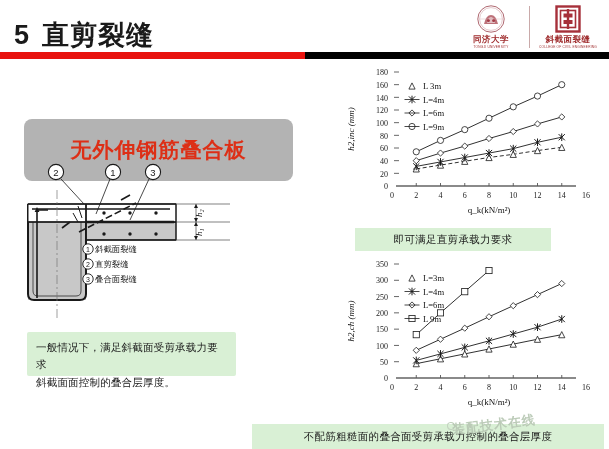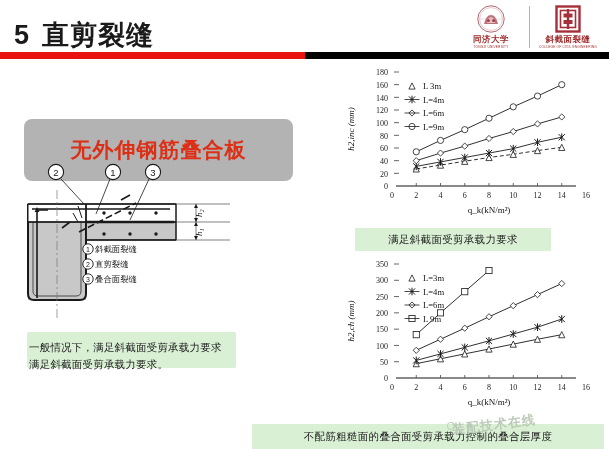--- a/index.html
+++ b/index.html
@@ -66,23 +66,23 @@
 
   
   .diagram {
     position: absolute; left: 18px; top: 160px;
     width: 225px; height: 165px;
   }
 
   
   .green-note {
     position: absolute; left: 27px; top: 332px;
-    width: 209px; height: 36px;
+    width: 209px; height: 44px;
     background: #d9f0d5; border-radius: 2px;
-    padding: 7px 8px 0 2px;
+    padding: 7px 8px 0 9px;
   }
   .green-note .ln {
     font-size: 10.5px; color: #1a1a1a; line-height: 1.65;
     letter-spacing: 0.2px;
   }
 
   
   .chart-box { position: absolute; background: #ffffff; }
   #chart-top    { left: 340px; top: 64px;  width: 262px; height: 162px; }
   #chart-bottom { left: 340px; top: 256px; width: 262px; height: 162px; }
@@ -249,21 +249,21 @@
 
         <circle cx="70" cy="119" r="5.2" fill="#ffffff" stroke="#1a1a1a" stroke-width="0.9"></circle>
         <text x="70" y="122" font-family="'Liberation Sans',sans-serif" font-size="7" text-anchor="middle" fill="#1a1a1a">3</text>
         <text class="lg" x="77" y="122" font-size="8.4" fill="#1a1a1a" font-family="'Liberation Sans',sans-serif">叠合面裂缝</text>
       </g>
     </svg>
   </div>
 
   <div class="green-note">
     <div class="ln">一般情况下，满足斜截面受剪承载力要求</div>
-    <div class="ln">满足斜截面受剪承载力要求。</div>
+    <div class="ln">斜截面面控制的叠合层厚度。</div>
   </div>
 
   <div class="chart-box" id="chart-top">
       <svg width="262" height="162" viewBox="0 0 262 162">
         <line x1="56" y1="122" x2="236" y2="122" stroke="#8a8a8a" stroke-width="2.2"></line>
         <text x="48" y="125.2" text-anchor="end" font-family="'Liberation Serif',serif" font-size="8" fill="#222">0</text>
         <line x1="54" y1="109.33333333333333" x2="59" y2="109.33333333333333" stroke="#555" stroke-width="0.9"></line>
         <text x="48" y="112.53333333333333" text-anchor="end" font-family="'Liberation Serif',serif" font-size="8" fill="#222">20</text>
         <line x1="54" y1="96.66666666666667" x2="59" y2="96.66666666666667" stroke="#555" stroke-width="0.9"></line>
         <text x="48" y="99.86666666666667" text-anchor="end" font-family="'Liberation Serif',serif" font-size="8" fill="#222">40</text>
@@ -417,21 +417,21 @@
         </g>
         <line x1="64.5" y1="49" x2="79.5" y2="49" stroke="#1a1a1a" stroke-width="0.8"></line>
         <text x="83" y="52.2" font-family="'Liberation Serif',serif" font-size="8.6" fill="#111">L=6m</text>
         <g>
           <circle cx="72" cy="62.5" r="3.1" fill="#ffffff" stroke="#1a1a1a" stroke-width="0.8"></circle>
         </g>
         <line x1="64.5" y1="62.5" x2="79.5" y2="62.5" stroke="#1a1a1a" stroke-width="0.8"></line>
         <text x="83" y="65.7" font-family="'Liberation Serif',serif" font-size="8.6" fill="#111">L=9m</text>
       </svg>
     </div>
-  <div class="cap-green" id="cap-top">满足斜截面受剪承载力要求</div>
+  <div class="cap-green" id="cap-top">即可满足直剪承载力要求</div>
 
   <div class="chart-box" id="chart-bottom">
       <svg width="262" height="162" viewBox="0 0 262 162">
         <line x1="56" y1="122" x2="236" y2="122" stroke="#8a8a8a" stroke-width="2.2"></line>
         <text x="48" y="125.2" text-anchor="end" font-family="'Liberation Serif',serif" font-size="8" fill="#222">0</text>
         <line x1="54" y1="105.71428571428572" x2="59" y2="105.71428571428572" stroke="#555" stroke-width="0.9"></line>
         <text x="48" y="108.91428571428573" text-anchor="end" font-family="'Liberation Serif',serif" font-size="8" fill="#222">50</text>
         <line x1="54" y1="89.42857142857143" x2="59" y2="89.42857142857143" stroke="#555" stroke-width="0.9"></line>
         <text x="48" y="92.62857142857143" text-anchor="end" font-family="'Liberation Serif',serif" font-size="8" fill="#222">100</text>
         <line x1="54" y1="73.14285714285714" x2="59" y2="73.14285714285714" stroke="#555" stroke-width="0.9"></line>

